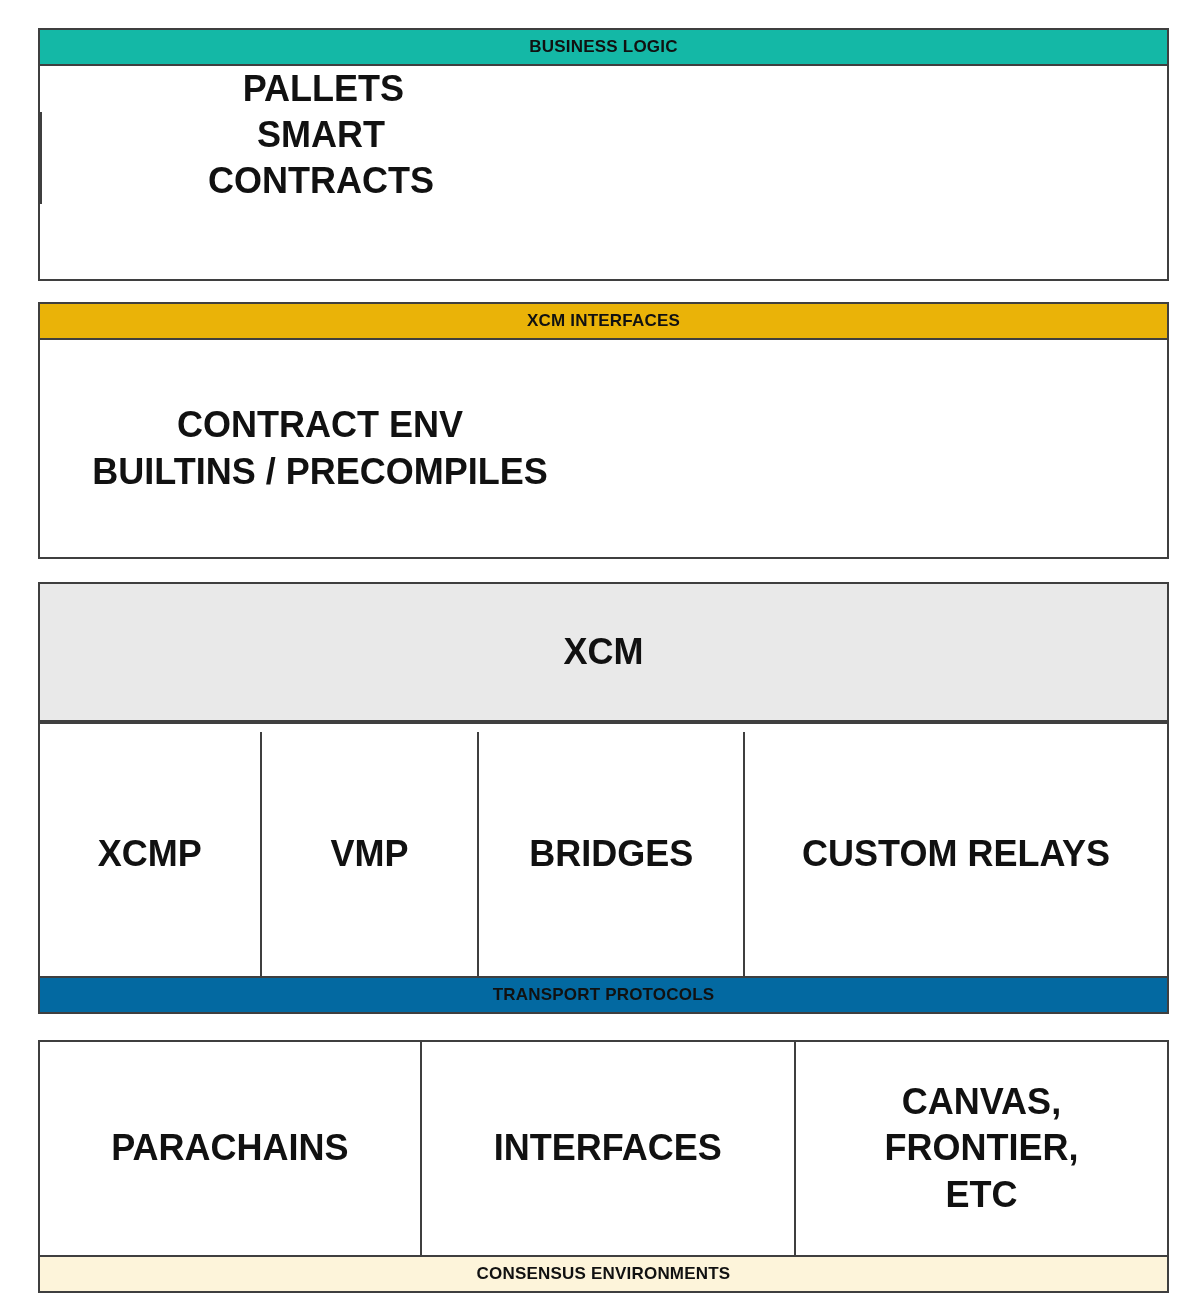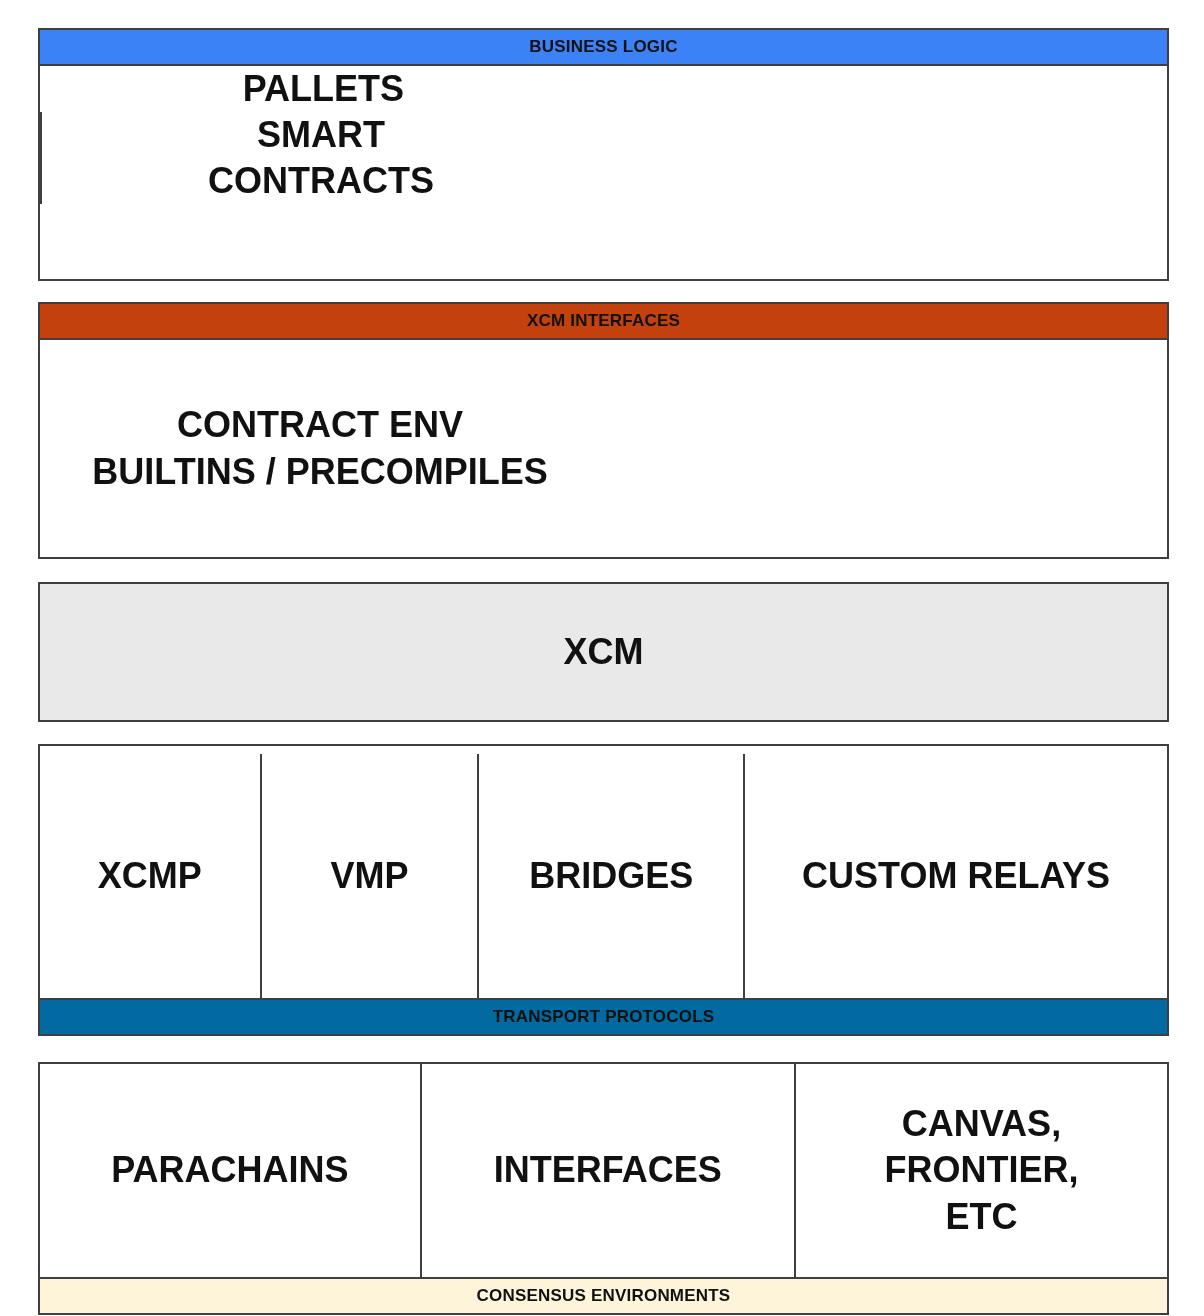--- a/index.html
+++ b/index.html
@@ -29,22 +29,22 @@
     justify-content: center;
   }
   .banner.top    { border-bottom: 2px solid #3f3f3f; }
   .banner.bottom { border-top: 2px solid #3f3f3f; }
   .banner-label {
     font-size: 17px;
     font-weight: 700;
     color: #111111;
     letter-spacing: 0.2px;
   }
-  .bg-blue     { background: #3b82f6; }
-  .bg-lavender { background: #c2410c; }
+  .bg-blue     { background: #14b8a6; }
+  .bg-lavender { background: #eab308; }
   .bg-gray     { background: #e9e9e9; }
   .bg-green    { background: #0369a1; }
   .bg-cream    { background: #fdf4da; }
   .cells {
     display: flex;
     align-items: stretch;
   }
   .cell {
     box-sizing: border-box;
     display: flex;
@@ -62,21 +62,21 @@
   }
   
   .s1 { margin-bottom: 21px; }
   .s1 .cells { height: 213px; flex-direction: column; }
   .s1 .c0 { width: 50.3%; }
   .s1 .c1 { width: 49.7%; }
   .s2 { margin-bottom: 23px; }
   .s2 .cells { height: 217px; }
   .s2 .c0 { width: 50.3%; }
   .s2 .c1 { width: 49.7%; }
-  .s3 { margin-bottom: 22px; }
+  .s3 { }
   .s3 .cells { height: 136px; }
   .s3 .c0 { width: 100%; }
   .s4 { margin-bottom: 26px; }
   .s4 .cells { height: 244px; margin-top: 8px; }
   .s4 .c0 { width: 19.5%; }
   .s4 .c1 { width: 19.3%; }
   .s4 .c2 { width: 23.6%; }
   .s4 .c3 { width: 37.6%; }
   .s5 .cells { height: 213px; }
   .s5 .c0 { width: 33.7%; }

